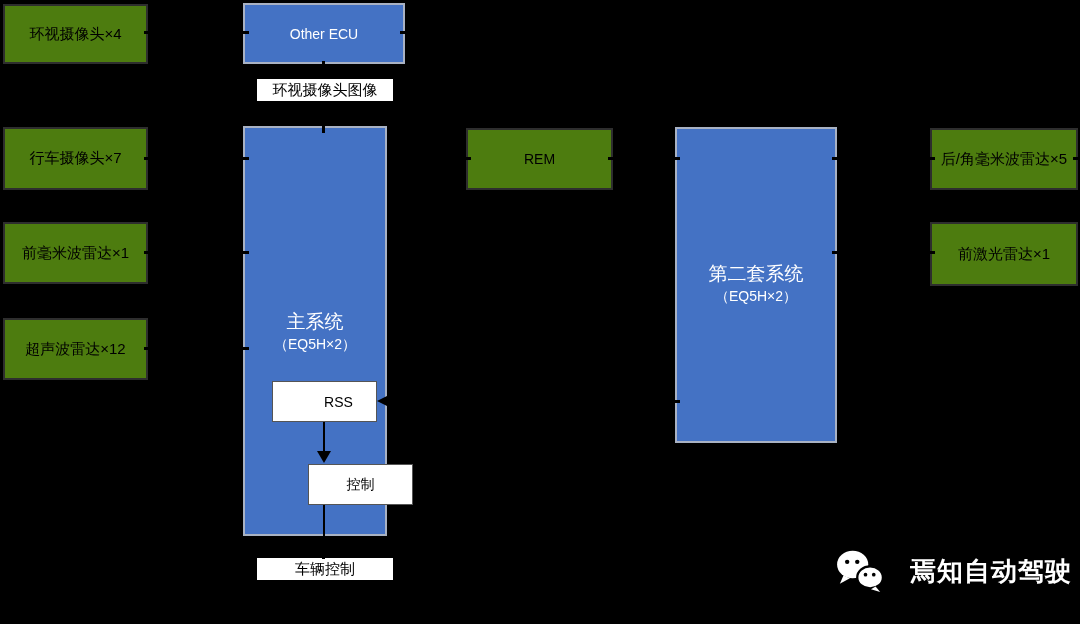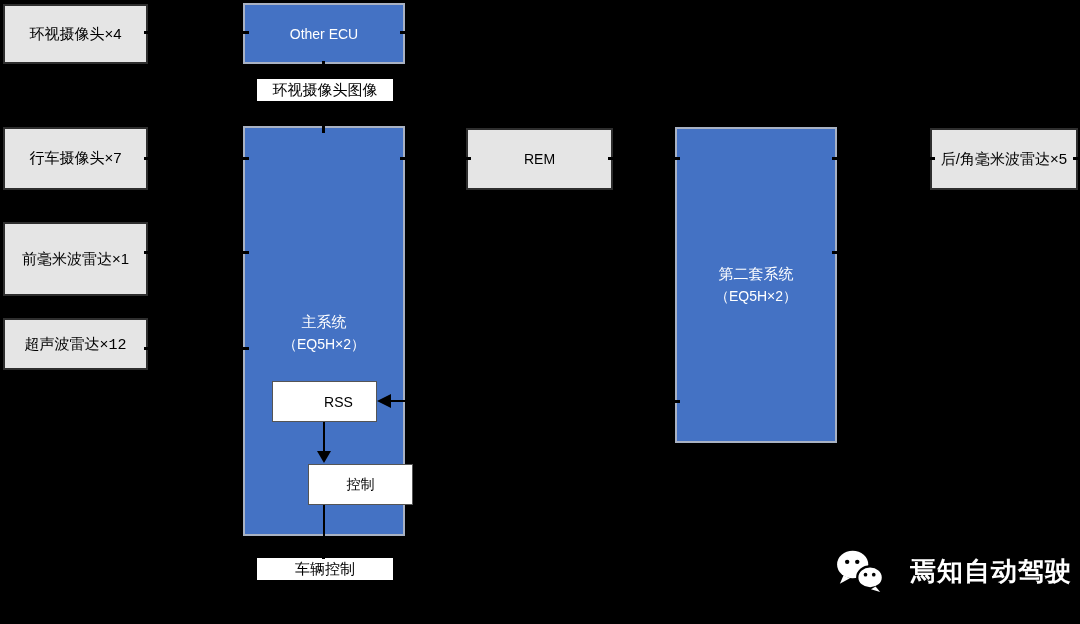--- a/index.html
+++ b/index.html
@@ -3,36 +3,36 @@
 <meta charset="utf-8">
 <style>
   html,body{margin:0;padding:0;background:#000;}
   .canvas{
     position:relative;width:1080px;height:624px;background:#000;
     font-family:"Liberation Sans","DejaVu Sans",sans-serif;
     overflow:hidden;
   }
   
   .wbox{
-    position:absolute;background:#e5e5e5;border:2px solid #2e2e2e;box-sizing:border-box;
+    position:absolute;background:#4d7c0f;border:2px solid #2e2e2e;box-sizing:border-box;
     display:flex;align-items:center;justify-content:center;
     color:#000;font-size:15px;white-space:nowrap;
   }
   
   .wlabel{
     position:absolute;background:#fff;box-sizing:border-box;
     display:flex;align-items:center;justify-content:center;
     color:#000;font-size:15px;white-space:nowrap;
   }
   
   .bbox{
     position:absolute;background:#4472C4;border:2px solid #a9b2c3;box-sizing:border-box;
     color:#fff;display:flex;flex-direction:column;align-items:center;justify-content:center;
   }
-  .btitle{font-size:15px;line-height:22px;text-align:center;}
+  .btitle{font-size:19px;line-height:22px;text-align:center;}
   .bsub{font-size:14px;line-height:22px;text-align:center;}
   
   .innerbox{
     position:absolute;background:#fff;border:1px solid #555;box-sizing:border-box;
     display:flex;align-items:center;justify-content:center;
     color:#000;font-size:14px;
   }
   
   .tickh{position:absolute;width:9px;height:3px;background:#000;}
   .tickv{position:absolute;width:3px;height:9px;background:#000;}
@@ -58,36 +58,36 @@
 <body>
 
 <div class="canvas">
 
   <div class="wbox" style="left:3px;top:4px;width:145px;height:60px;">
     <span>环视摄像头×4</span>
   </div>
   <div class="wbox" style="left:3px;top:127px;width:145px;height:63px;justify-content:center;">
     <span>行车摄像头×7</span>
   </div>
-  <div class="wbox" style="left:3px;top:222px;width:145px;height:74px;">
+  <div class="wbox" style="left:3px;top:222px;width:145px;height:62px;">
     <span>前毫米波雷达×1</span>
   </div>
-  <div class="wbox" style="left:3px;top:318px;width:145px;height:52px;font-family:Liberation Mono, monospace;">
+  <div class="wbox" style="left:3px;top:318px;width:145px;height:62px;">
     <span>超声波雷达×12</span>
   </div>
 
   <div class="bbox" style="left:243px;top:3px;width:162px;height:61px;">
     <span class="btitle" style="font-size:14px;">Other ECU</span>
   </div>
 
   <div class="wlabel" style="left:257px;top:79px;width:136px;height:22px;">
     <span>环视摄像头图像</span>
   </div>
 
-  <div class="bbox" style="left:243px;top:126px;width:162px;height:410px;justify-content:flex-start;">
+  <div class="bbox" style="left:243px;top:126px;width:144px;height:410px;justify-content:flex-start;">
     <div style="margin-top:183px;">
       <div class="btitle">主系统</div>
       <div class="bsub">（EQ5H×2）</div>
     </div>
   </div>
 
   <div class="innerbox" style="left:272px;top:381px;width:105px;height:41px;padding-left:28px;">
     <span>RSS</span>
   </div>
   <div class="innerbox" style="left:272px;top:464px;width:105px;height:41px;margin-left:36px;">
@@ -110,20 +110,23 @@
     <span>REM</span>
   </div>
 
   <div class="bbox" style="left:675px;top:127px;width:162px;height:316px;">
     <div class="btitle">第二套系统</div>
     <div class="bsub">（EQ5H×2）</div>
   </div>
 
   <div class="wbox" style="left:930px;top:128px;width:148px;height:62px;justify-content:center;">
     <span>后/角毫米波雷达×5</span>
+  </div>
+  <div class="wbox" style="left:930px;top:222px;width:148px;height:64px;">
+    <span>前激光雷达×1</span>
   </div>
 
   <div class="tickh" style="left:144px;top:31px;"></div>
   <div class="tickh" style="left:240px;top:31px;"></div>
   <div class="tickh" style="left:400px;top:31px;"></div>
   <div class="tickv" style="left:322px;top:61px;"></div>
   <div class="tickv" style="left:322px;top:124px;"></div>
   <div class="tickh" style="left:144px;top:157px;"></div>
   <div class="tickh" style="left:240px;top:157px;"></div>
   <div class="tickh" style="left:144px;top:251px;"></div>

